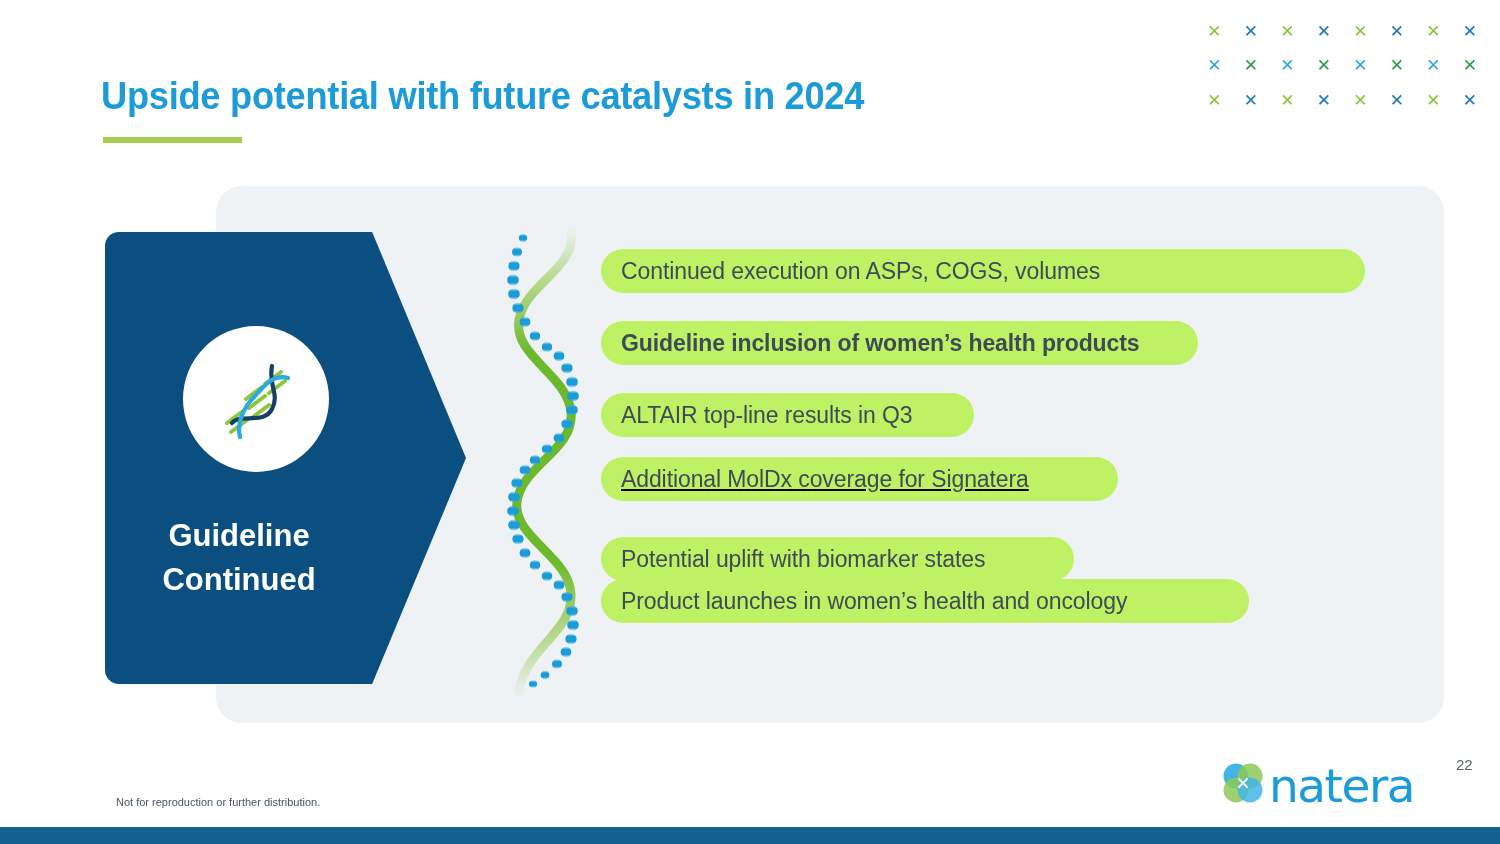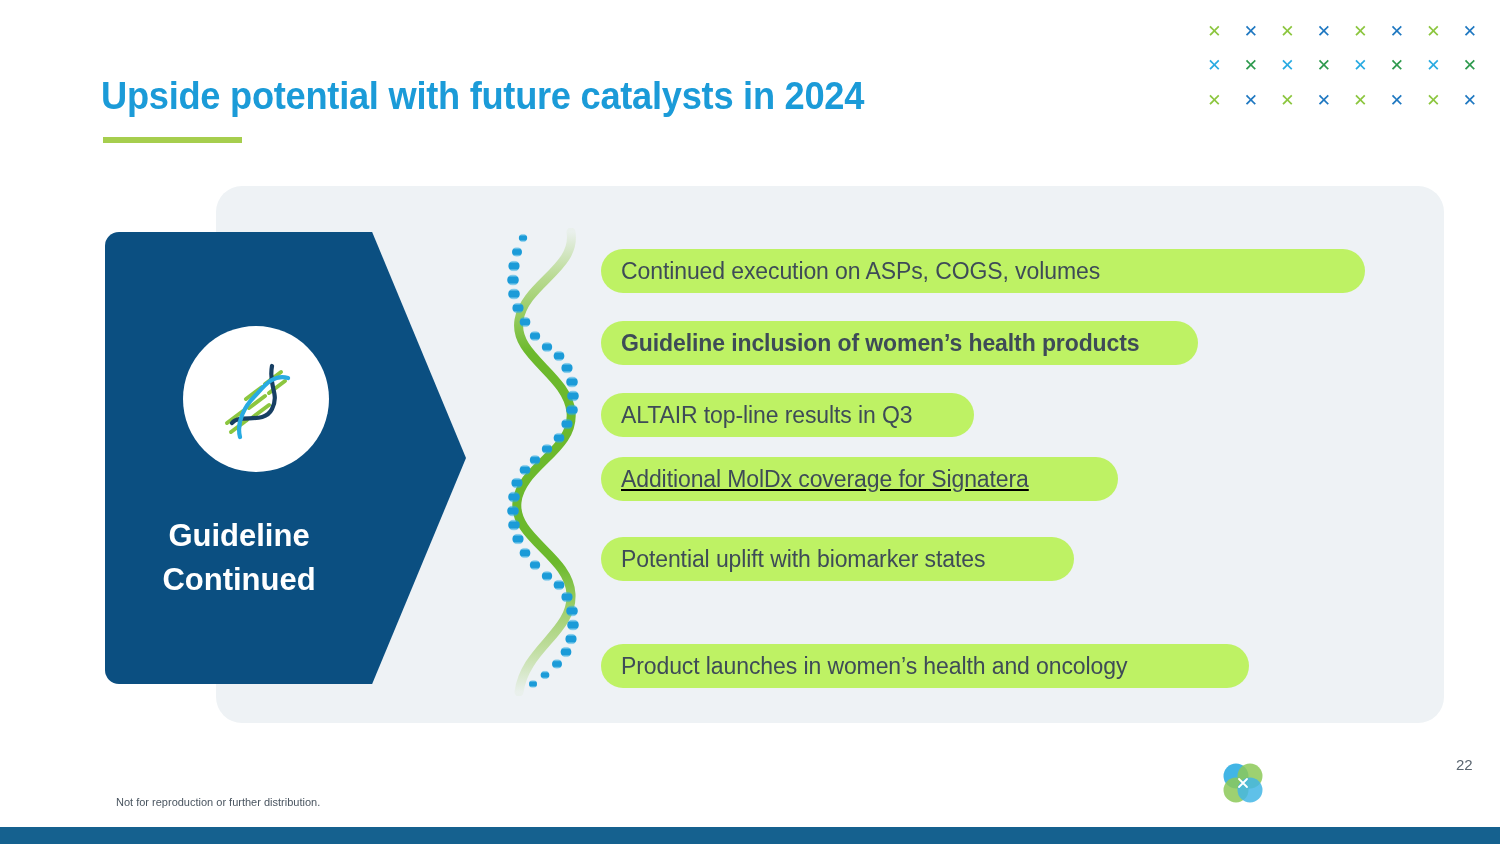--- a/index.html
+++ b/index.html
@@ -362,33 +362,34 @@
     </div>
     <div class="pill" style="top: 393px; width: 373px;">
       <span>ALTAIR top-line results in Q3</span>
     </div>
     <div class="pill" style="top: 457px; width: 517px; text-decoration: underline;">
       <span>Additional MolDx coverage for Signatera</span>
     </div>
     <div class="pill" style="top: 537px; width: 473px;">
       <span>Potential uplift with biomarker states</span>
     </div>
-    <div class="pill" style="top: 644px; width: 648px;">
+    <div class="pill" style="top: 579px; width: 648px;">
       <span>Product launches in women’s health and oncology</span>
     </div>
   </div>
 
 <div id="disclaimer">Not for reproduction or further distribution.</div>
 
 <div id="brand-logo">
   <svg width="44" height="44" viewBox="0 0 44 44" xmlns="http://www.w3.org/2000/svg">
     <g opacity="0.88">
       <circle cx="15" cy="15" r="12.5" fill="#29abe2"></circle>
       <circle cx="29" cy="15" r="12.5" fill="#7cc242" opacity="0.85"></circle>
       <circle cx="15" cy="29" r="12.5" fill="#7cc242" opacity="0.85"></circle>
       <circle cx="29" cy="29" r="12.5" fill="#29abe2" opacity="0.85"></circle>
     </g>
     <path d="M 18 18 L 26 26 M 26 18 L 18 26" stroke="#ffffff" stroke-width="1.8" stroke-linecap="round"></path>
   </svg>
+  <div id="brand-wordmark">natera</div>
 </div>
 
 <div id="page-number">22</div>
 <div id="bottom-bar"></div>
 
 </body></html>

